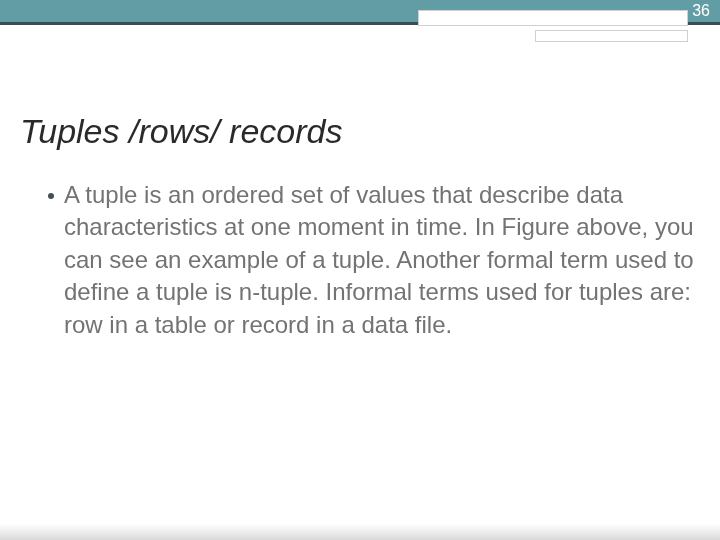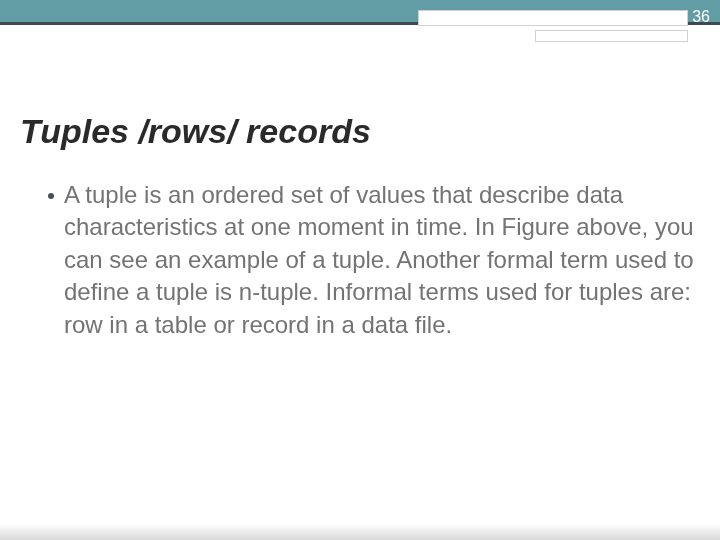--- a/index.html
+++ b/index.html
@@ -51,35 +51,35 @@
     .dark-line {
       position: absolute;
       top: 22px;
       left: 0;
       width: 720px;
       height: 3px;
       background: #3e4a50;
     }
     .page-number {
       position: absolute;
-      top: 8px;
+      top: 2px;
       right: 10px;
       color: #ffffff;
       font-size: 16px;
       font-family: Arial, sans-serif;
     }
     .content {
       position: absolute;
       top: 112px;
       left: 20px;
       right: 20px;
     }
     .title {
       font-size: 34px;
-      font-weight: bold;
+      font-weight: normal;
       font-style: italic;
       color: #2a2a2a;
       margin-bottom: 28px;
       font-family: Verdana, Geneva, sans-serif;
     }
     .bullet-item {
       display: flex;
       align-items: flex-start;
       padding-left: 28px;
     }

